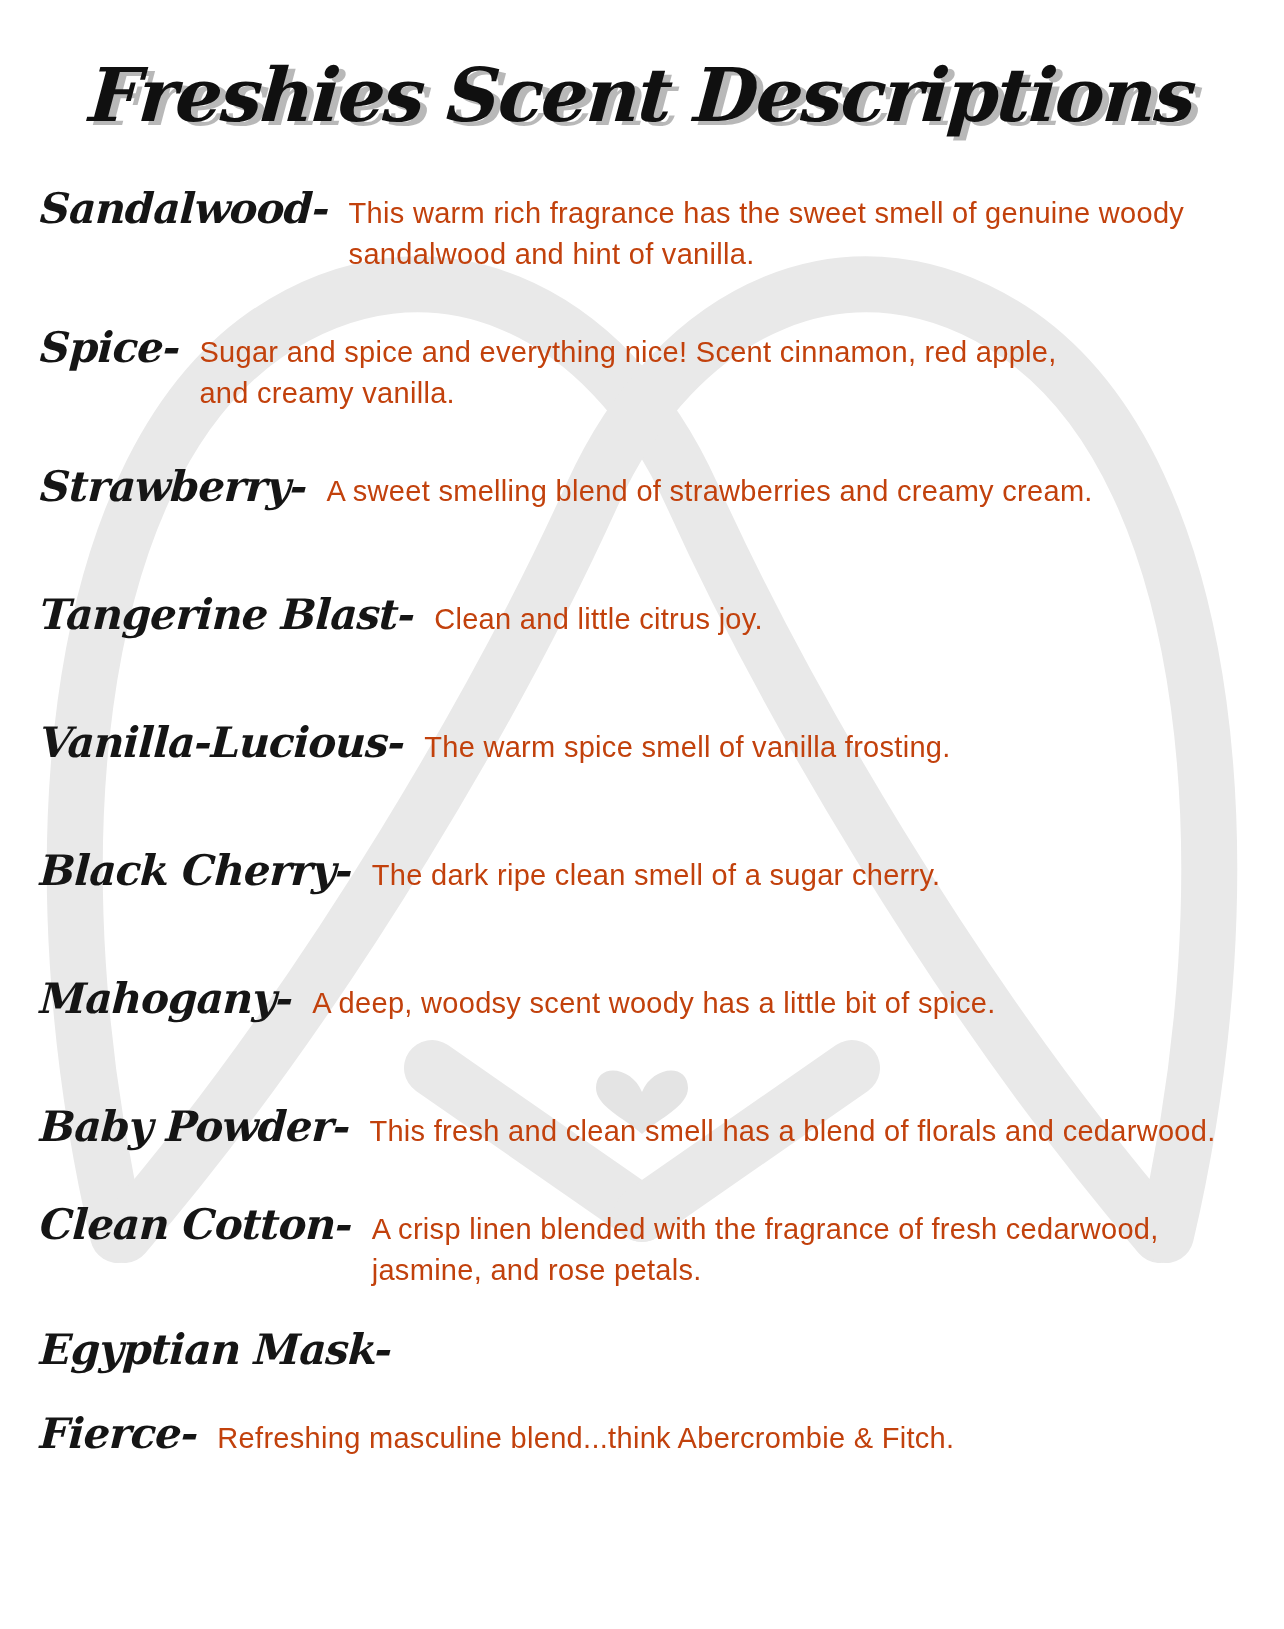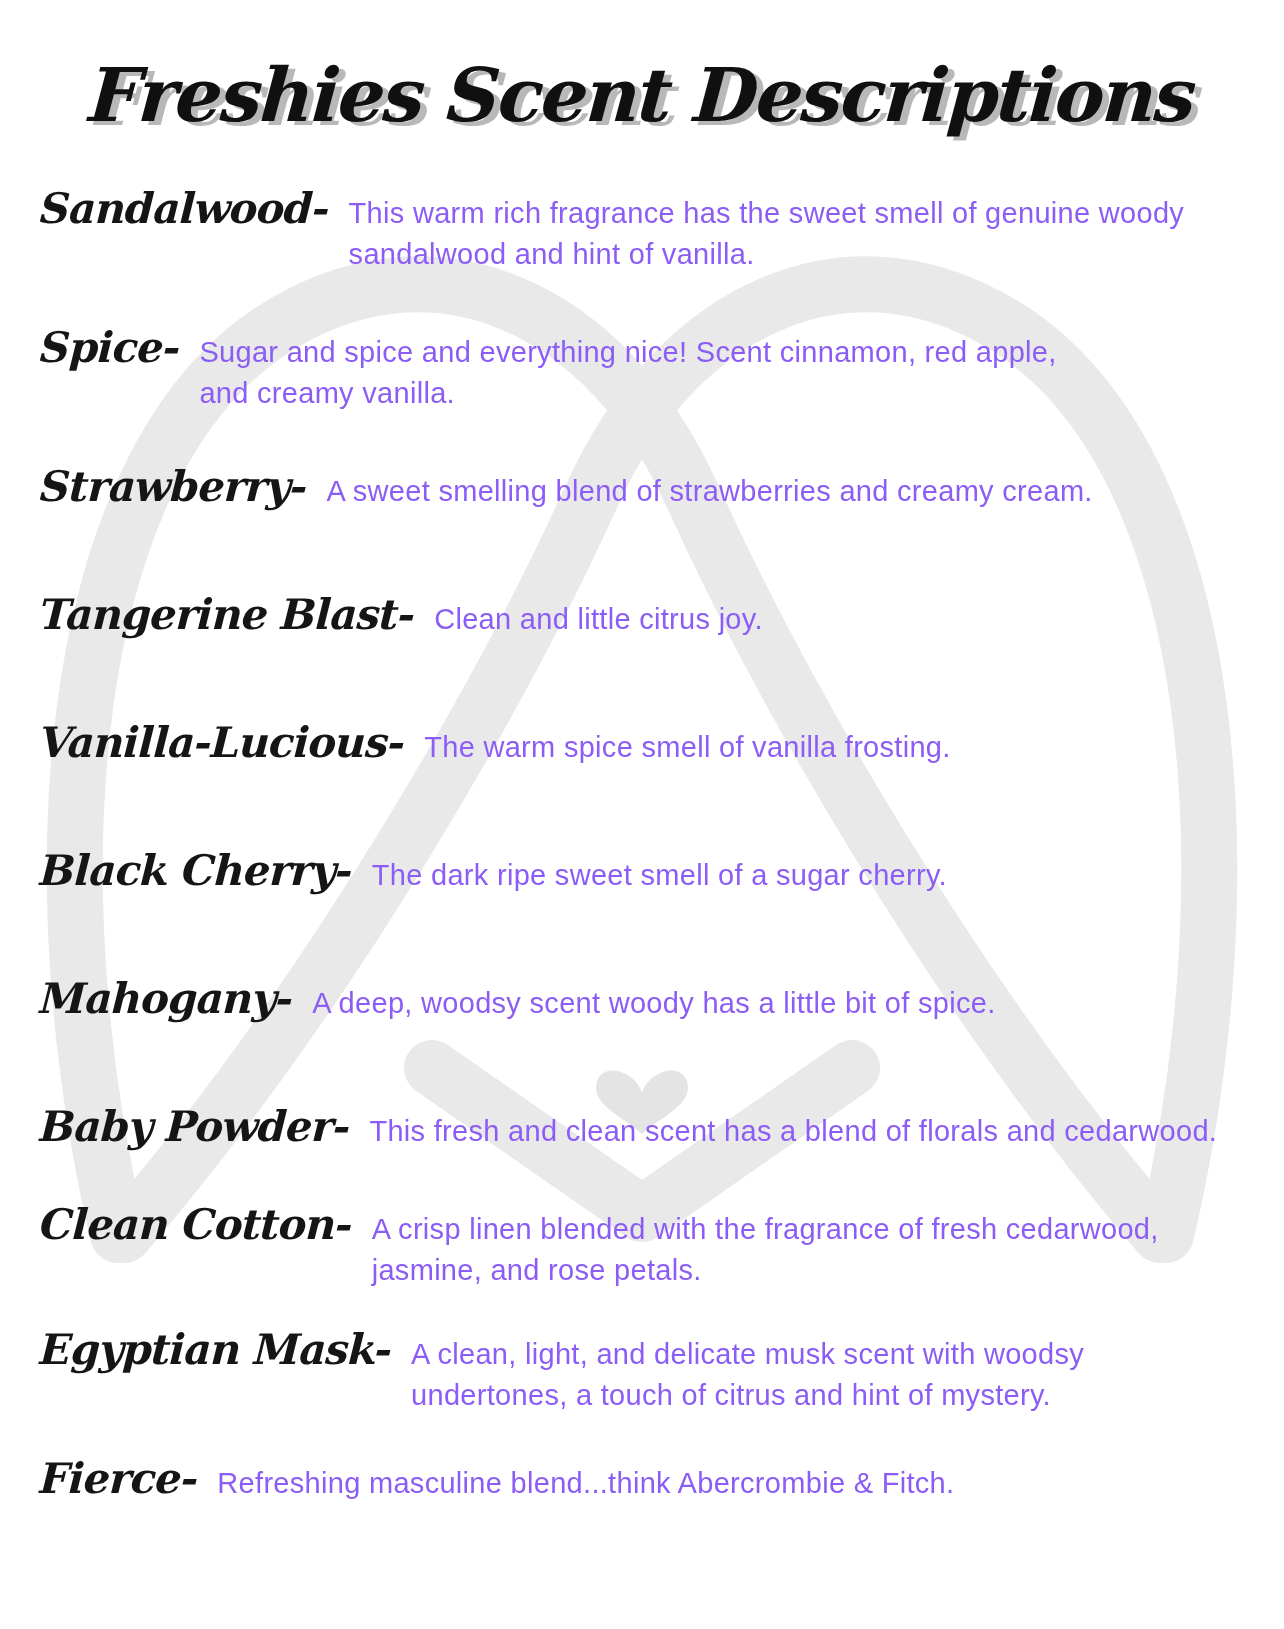--- a/index.html
+++ b/index.html
@@ -58,21 +58,21 @@
     letter-spacing: -1px;
     color: #151515;
     white-space: nowrap;
     line-height: 1;
     transform: skewX(-3deg);
   }
   .entry .scent-desc {
     font-size: 29px;
     line-height: 41px;
     letter-spacing: 0.3px;
-    color: #8b5cf6;
+    color: #c2410c;
     max-width: 870px;
   }
   .mb-sm { margin-bottom: 52px; }
   .mb-md { margin-bottom: 82px; }
   .mb-cc { margin-bottom: 38px; }
   .mb-em { margin-bottom: 42px; }
   .mb-0  { margin-bottom: 0; }
 </style>
 </head>
 <body>
@@ -113,41 +113,40 @@
       <span class="scent-desc">Clean and little citrus joy.</span>
     </div>
 
     <div class="entry mb-md">
       <span class="scent-name">Vanilla-Lucious-</span>
       <span class="scent-desc">The warm spice smell of vanilla frosting.</span>
     </div>
 
     <div class="entry mb-md">
       <span class="scent-name">Black Cherry-</span>
-      <span class="scent-desc">The dark ripe sweet smell of a sugar cherry.</span>
+      <span class="scent-desc">The dark ripe clean smell of a sugar cherry.</span>
     </div>
 
     <div class="entry mb-md">
       <span class="scent-name">Mahogany-</span>
       <span class="scent-desc">A deep, woodsy scent woody has a little bit of spice.</span>
     </div>
 
     <div class="entry mb-sm">
       <span class="scent-name">Baby Powder-</span>
-      <span class="scent-desc">This fresh and clean scent has a blend of florals and cedarwood.</span>
+      <span class="scent-desc">This fresh and clean smell has a blend of florals and cedarwood.</span>
     </div>
 
     <div class="entry mb-cc">
       <span class="scent-name">Clean Cotton-</span>
       <span class="scent-desc">A crisp linen blended with the fragrance of fresh cedarwood, jasmine, and rose petals.</span>
     </div>
 
     <div class="entry mb-em">
       <span class="scent-name">Egyptian Mask-</span>
-      <span class="scent-desc">A clean, light, and delicate musk scent with woodsy undertones, a touch of citrus and hint of mystery.</span>
     </div>
 
     <div class="entry mb-0">
       <span class="scent-name">Fierce-</span>
       <span class="scent-desc">Refreshing masculine blend...think Abercrombie &amp; Fitch.</span>
     </div>
 
   </div>
 </div>
 

